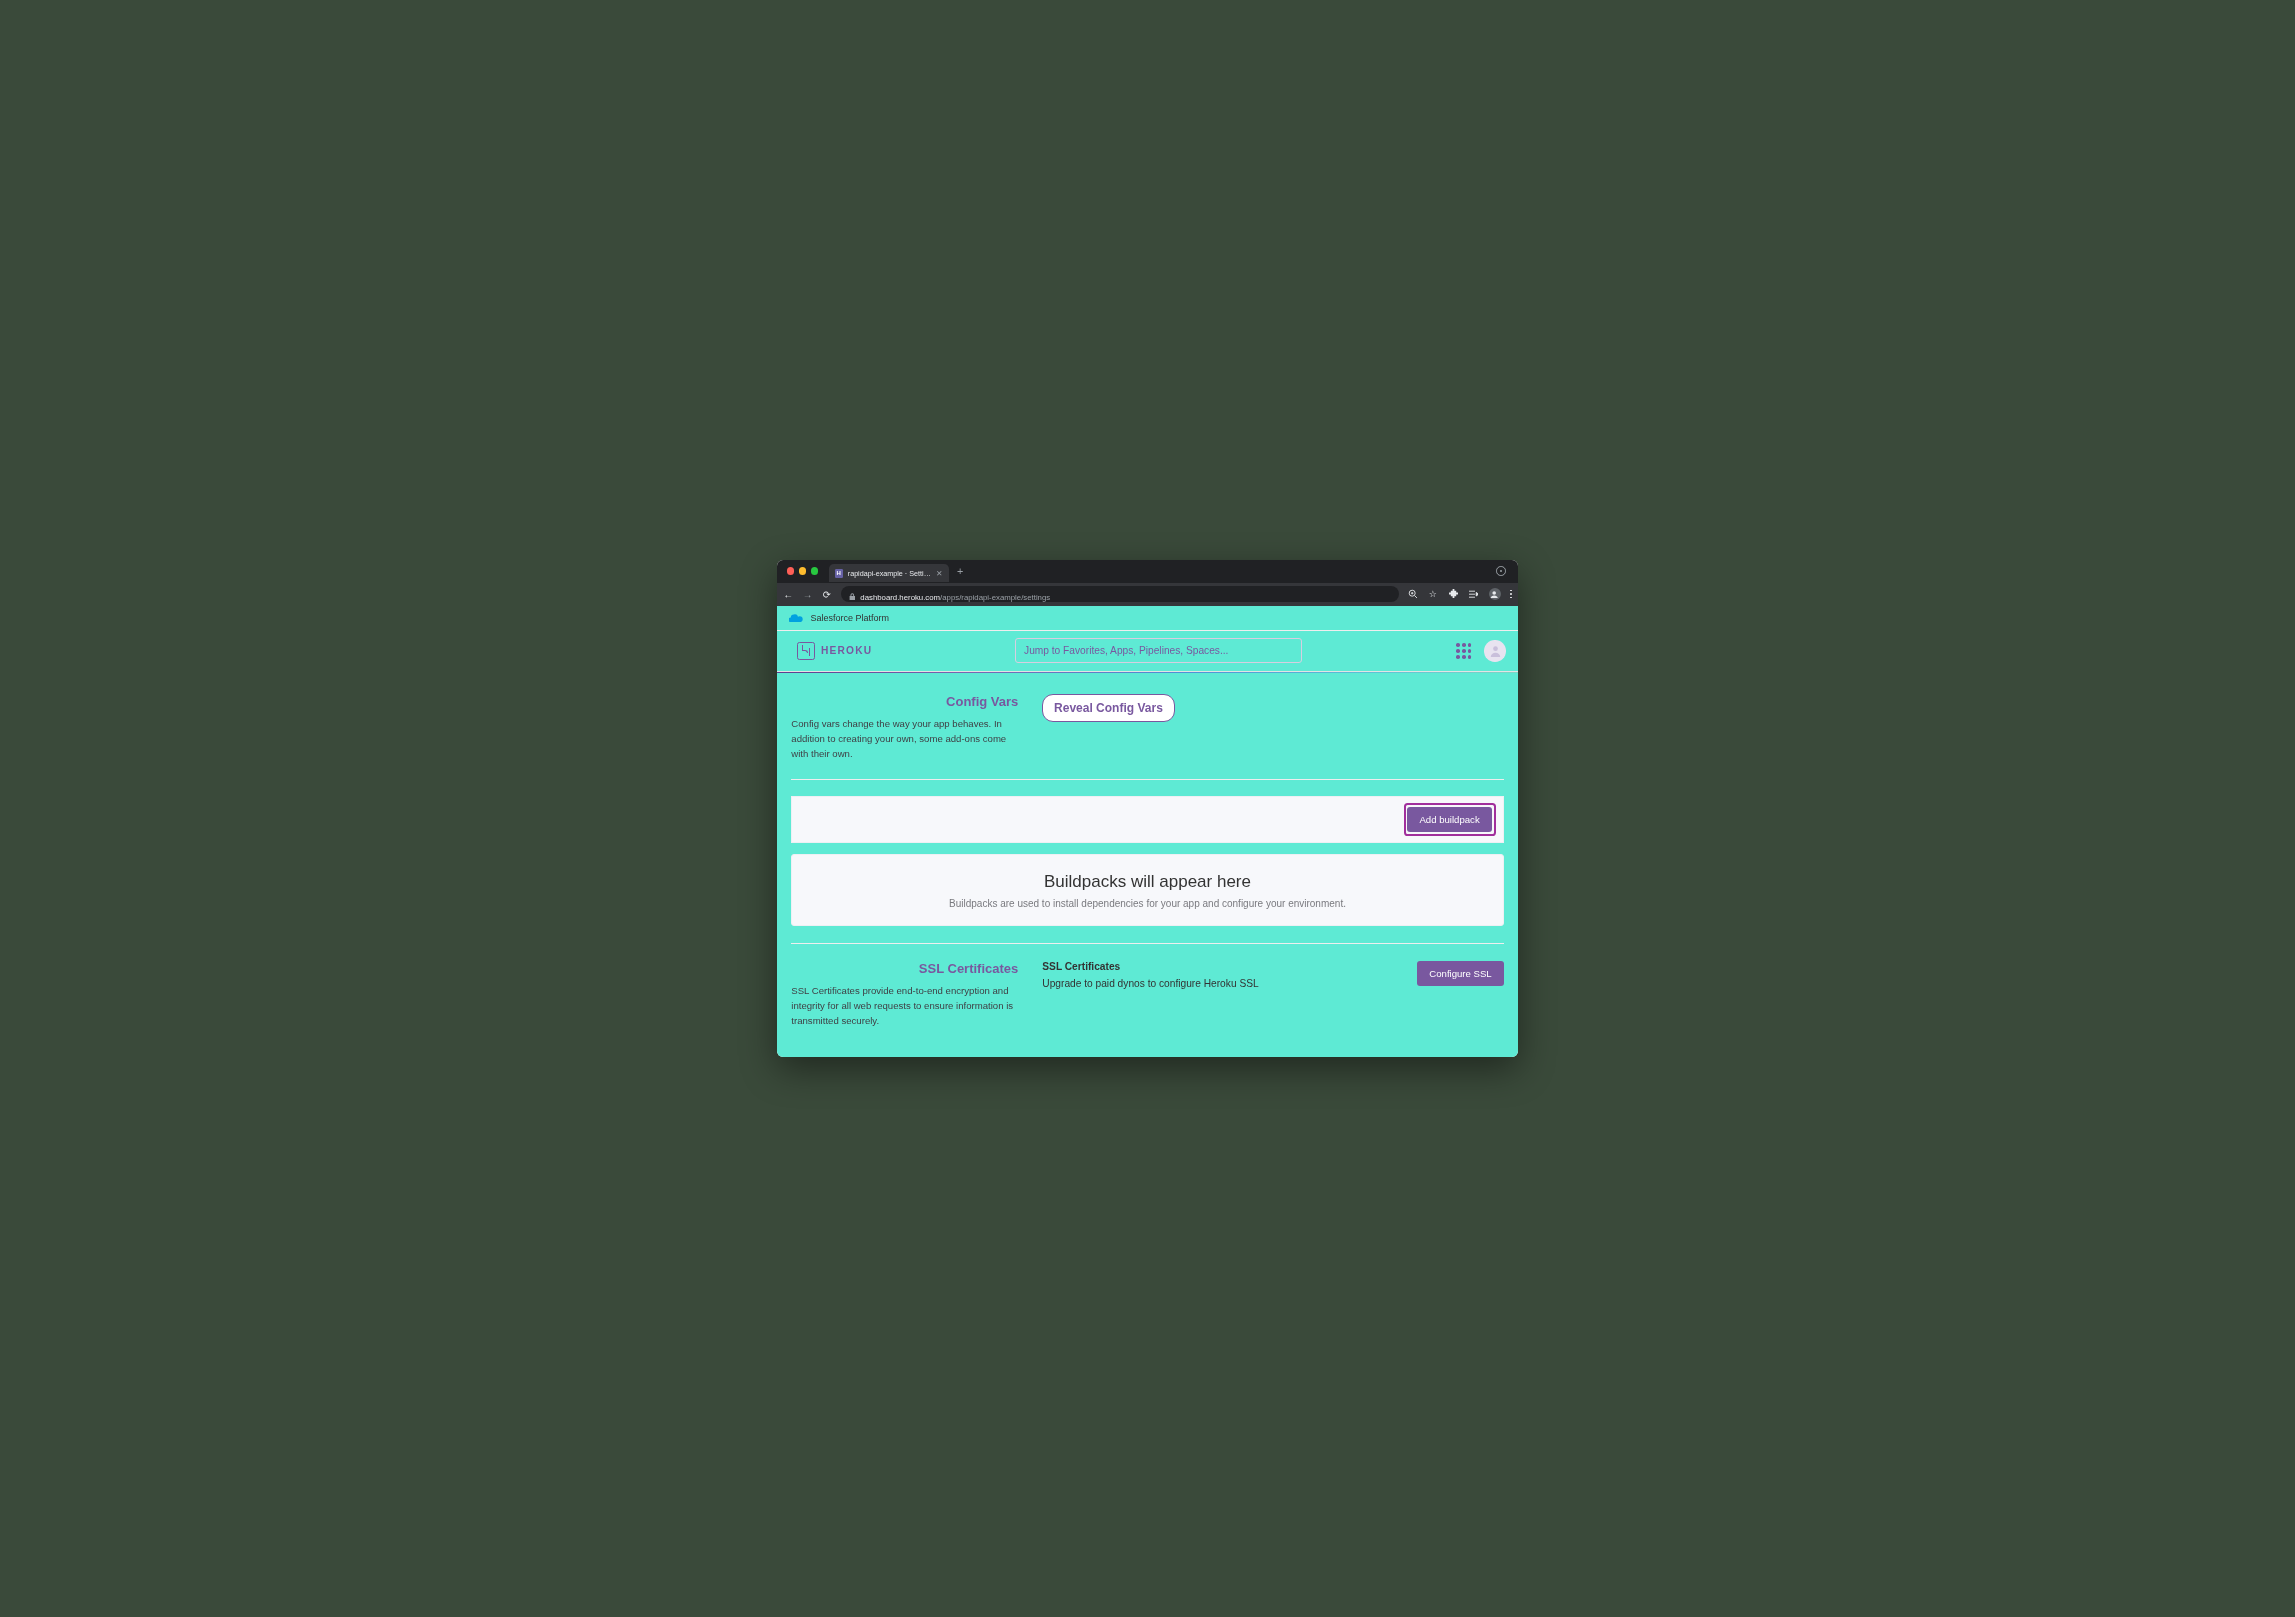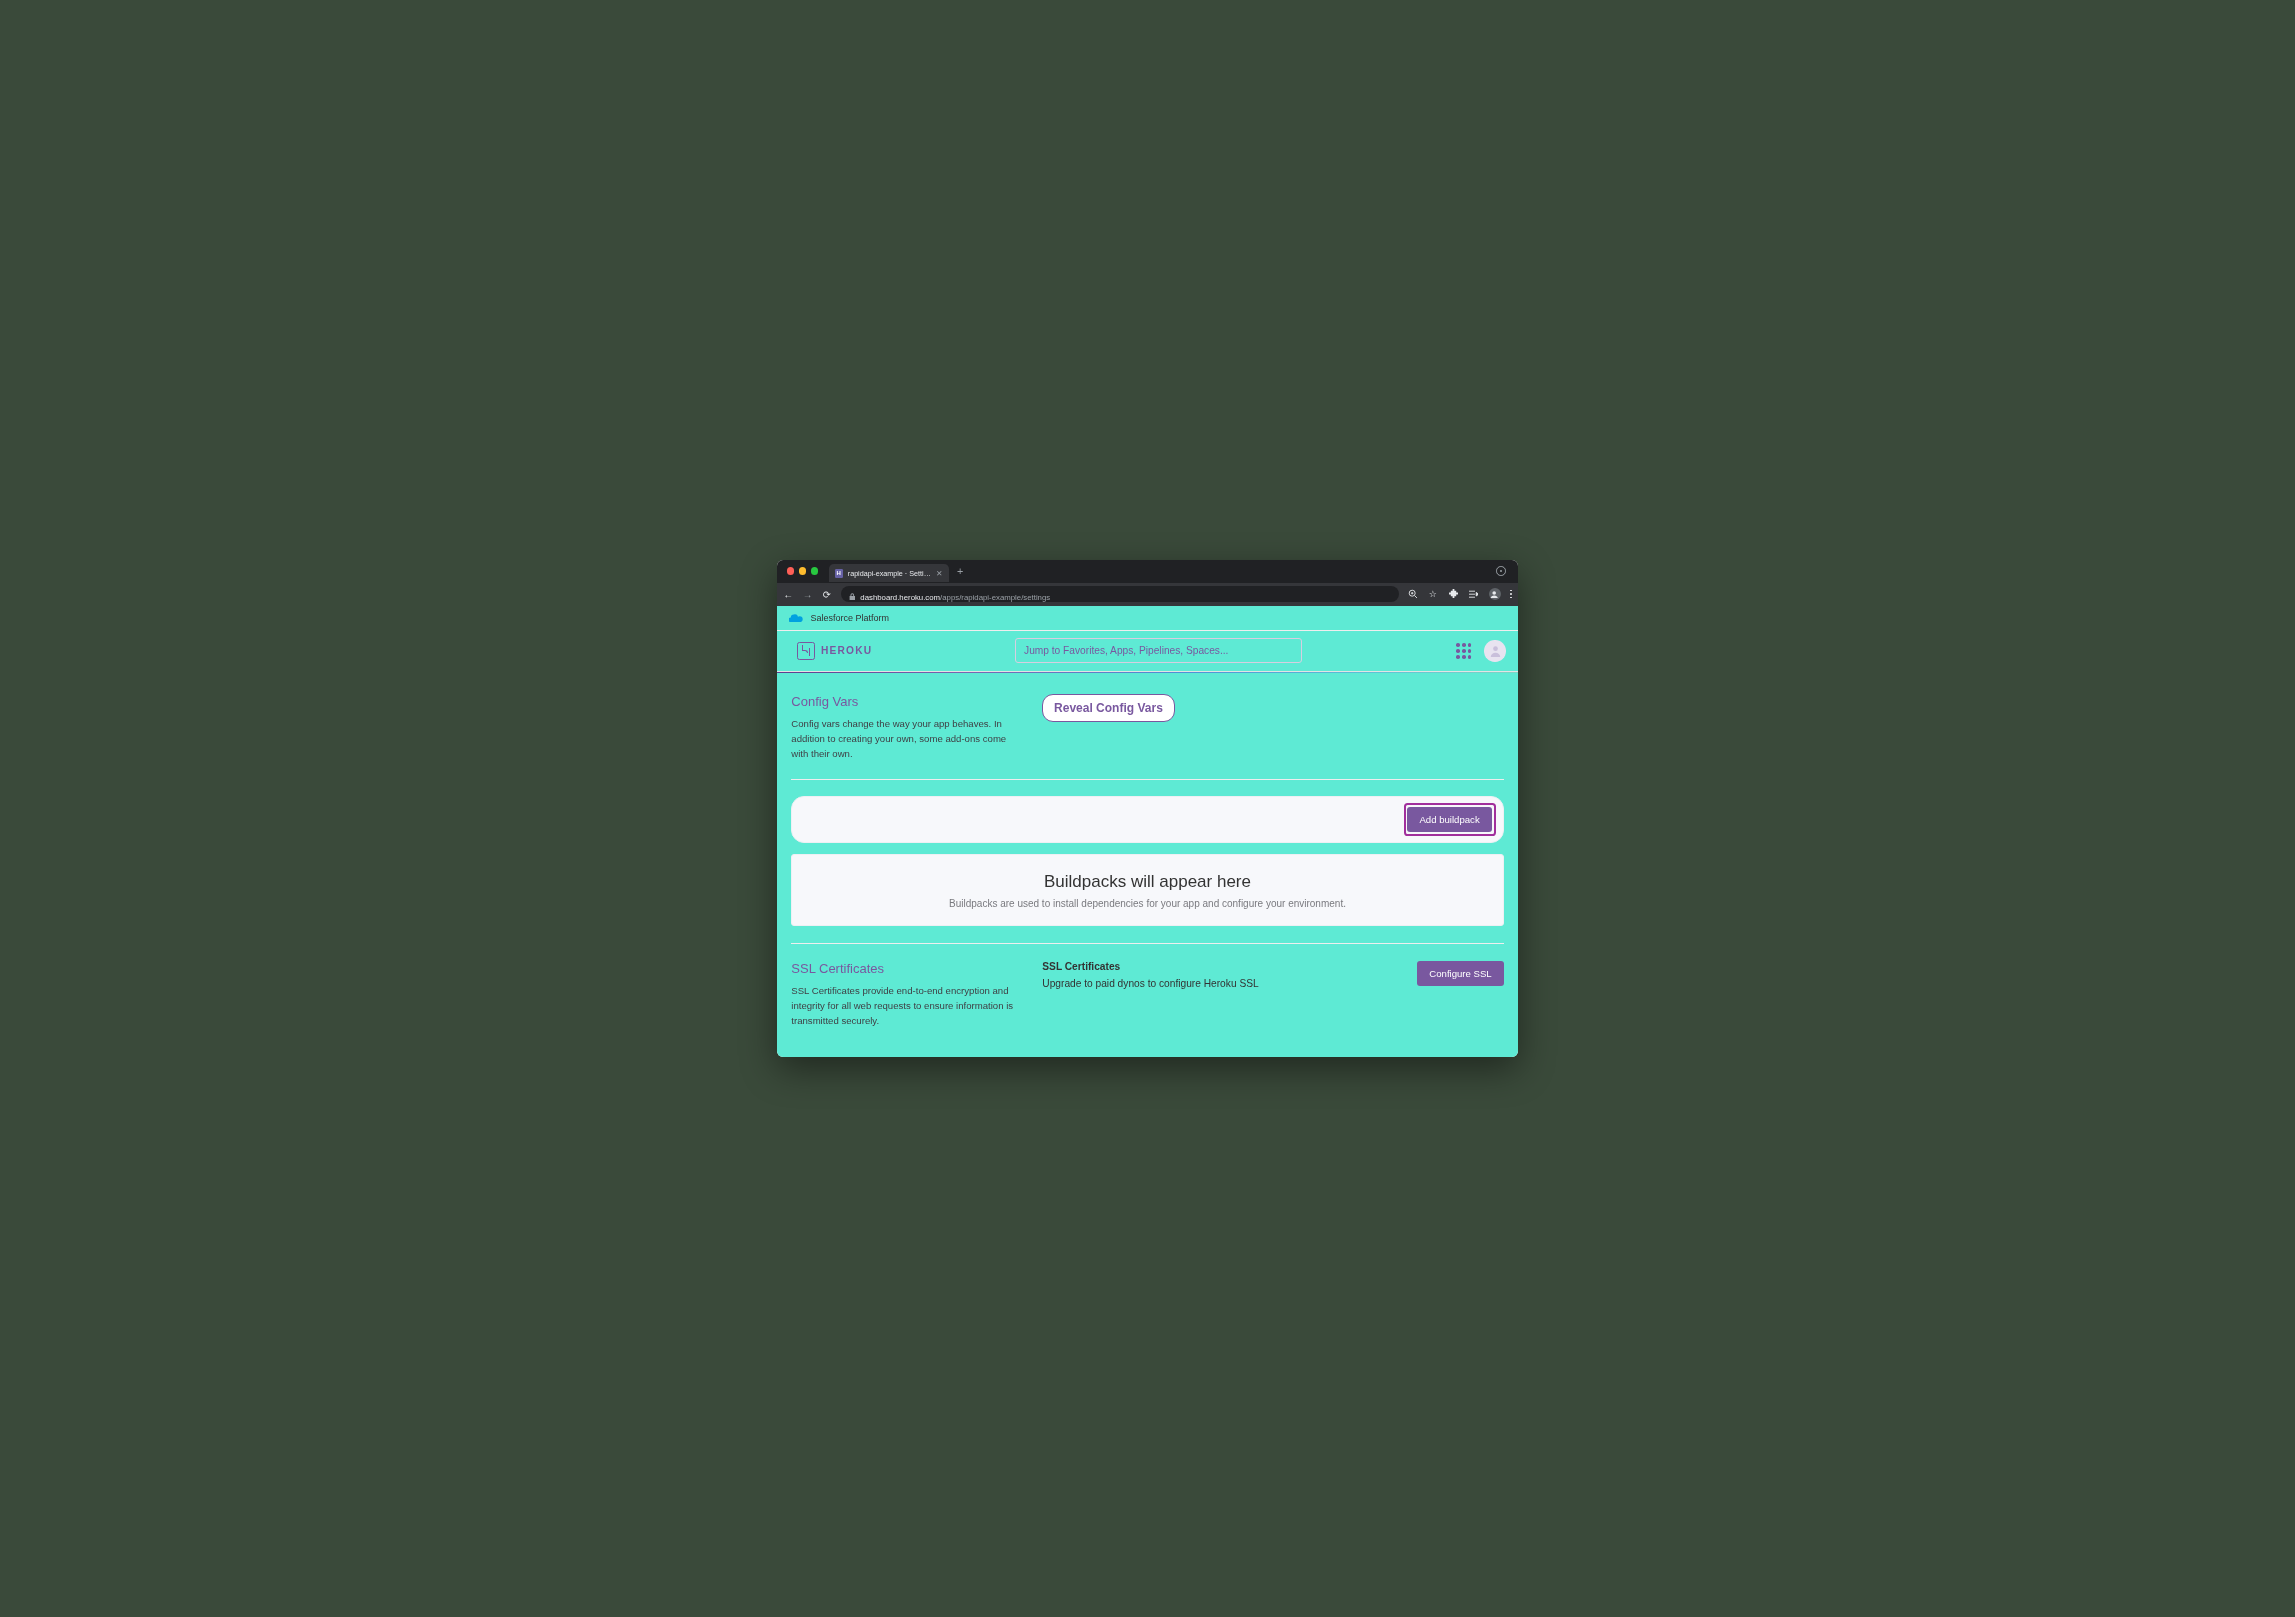--- a/index.html
+++ b/index.html
@@ -119,29 +119,29 @@
   .hk-right{display:flex;align-items:center;gap:13px;margin-left:12px;}
   .grid9{display:grid;grid-template-columns:repeat(3,3.6px);grid-template-rows:repeat(3,3.6px);gap:2.4px;}
   .grid9 span{width:3.6px;height:3.6px;border-radius:50%;background:#79589f;}
   .hk-avatar{width:21.5px;height:21.5px;border-radius:50%;background:#e8e3f0;display:flex;align-items:center;justify-content:center;color:#b5a9cb;}
   .gradient-bar{height:1.8px;background:linear-gradient(90deg,#5d3f8e 0%,#7a64b0 25%,#4f8fd6 55%,#5cc1d6 80%,#7fd4c4 100%);}
   .content{padding:18px 14.3px 24px;}
   .section{display:flex;gap:24px;padding:16.7px 0;border-bottom:0.6px solid #eee;}
   .section:last-child{border-bottom:none;}
   .left{flex:0 0 227px;}
   .right{flex:1;}
-  .sec-title{color:#79589f;font-size:13px;font-weight:400;margin-bottom:8.4px;}
+  .sec-title{color:#79589f;font-size:13px;font-weight:700;margin-bottom:8.4px;text-align:right;}
   .sec-desc{color:#3f3f44;font-size:9.6px;line-height:1.55;}
   .link{color:#2e6ed8;text-decoration:underline;}
   .btn-outline{
     border:0.9px solid #79589f;background:#fff;color:#79589f;
     font-size:12px;font-weight:600;padding:6px 10.8px;border-radius:11px;cursor:pointer;
   }
   .bp-bar{
-    background:#f7f8fb;border:0.6px solid #eef0f4;border-radius:13px;
+    background:#f7f8fb;border:0.6px solid #eef0f4;border-radius:0;
     display:flex;justify-content:flex-end;padding:6px 7.2px;position:relative;
   }
   .btn-solid{
     background:#79589f;color:#fff;font-size:9.6px;font-weight:500;
     padding:7.2px 12px;border:none;border-radius:3px;cursor:pointer;
   }
   .highlight-box{
     border:2.4px solid #a12f9c;border-radius:3.6px;padding:1.8px;display:inline-block;
   }
   .bp-empty{

